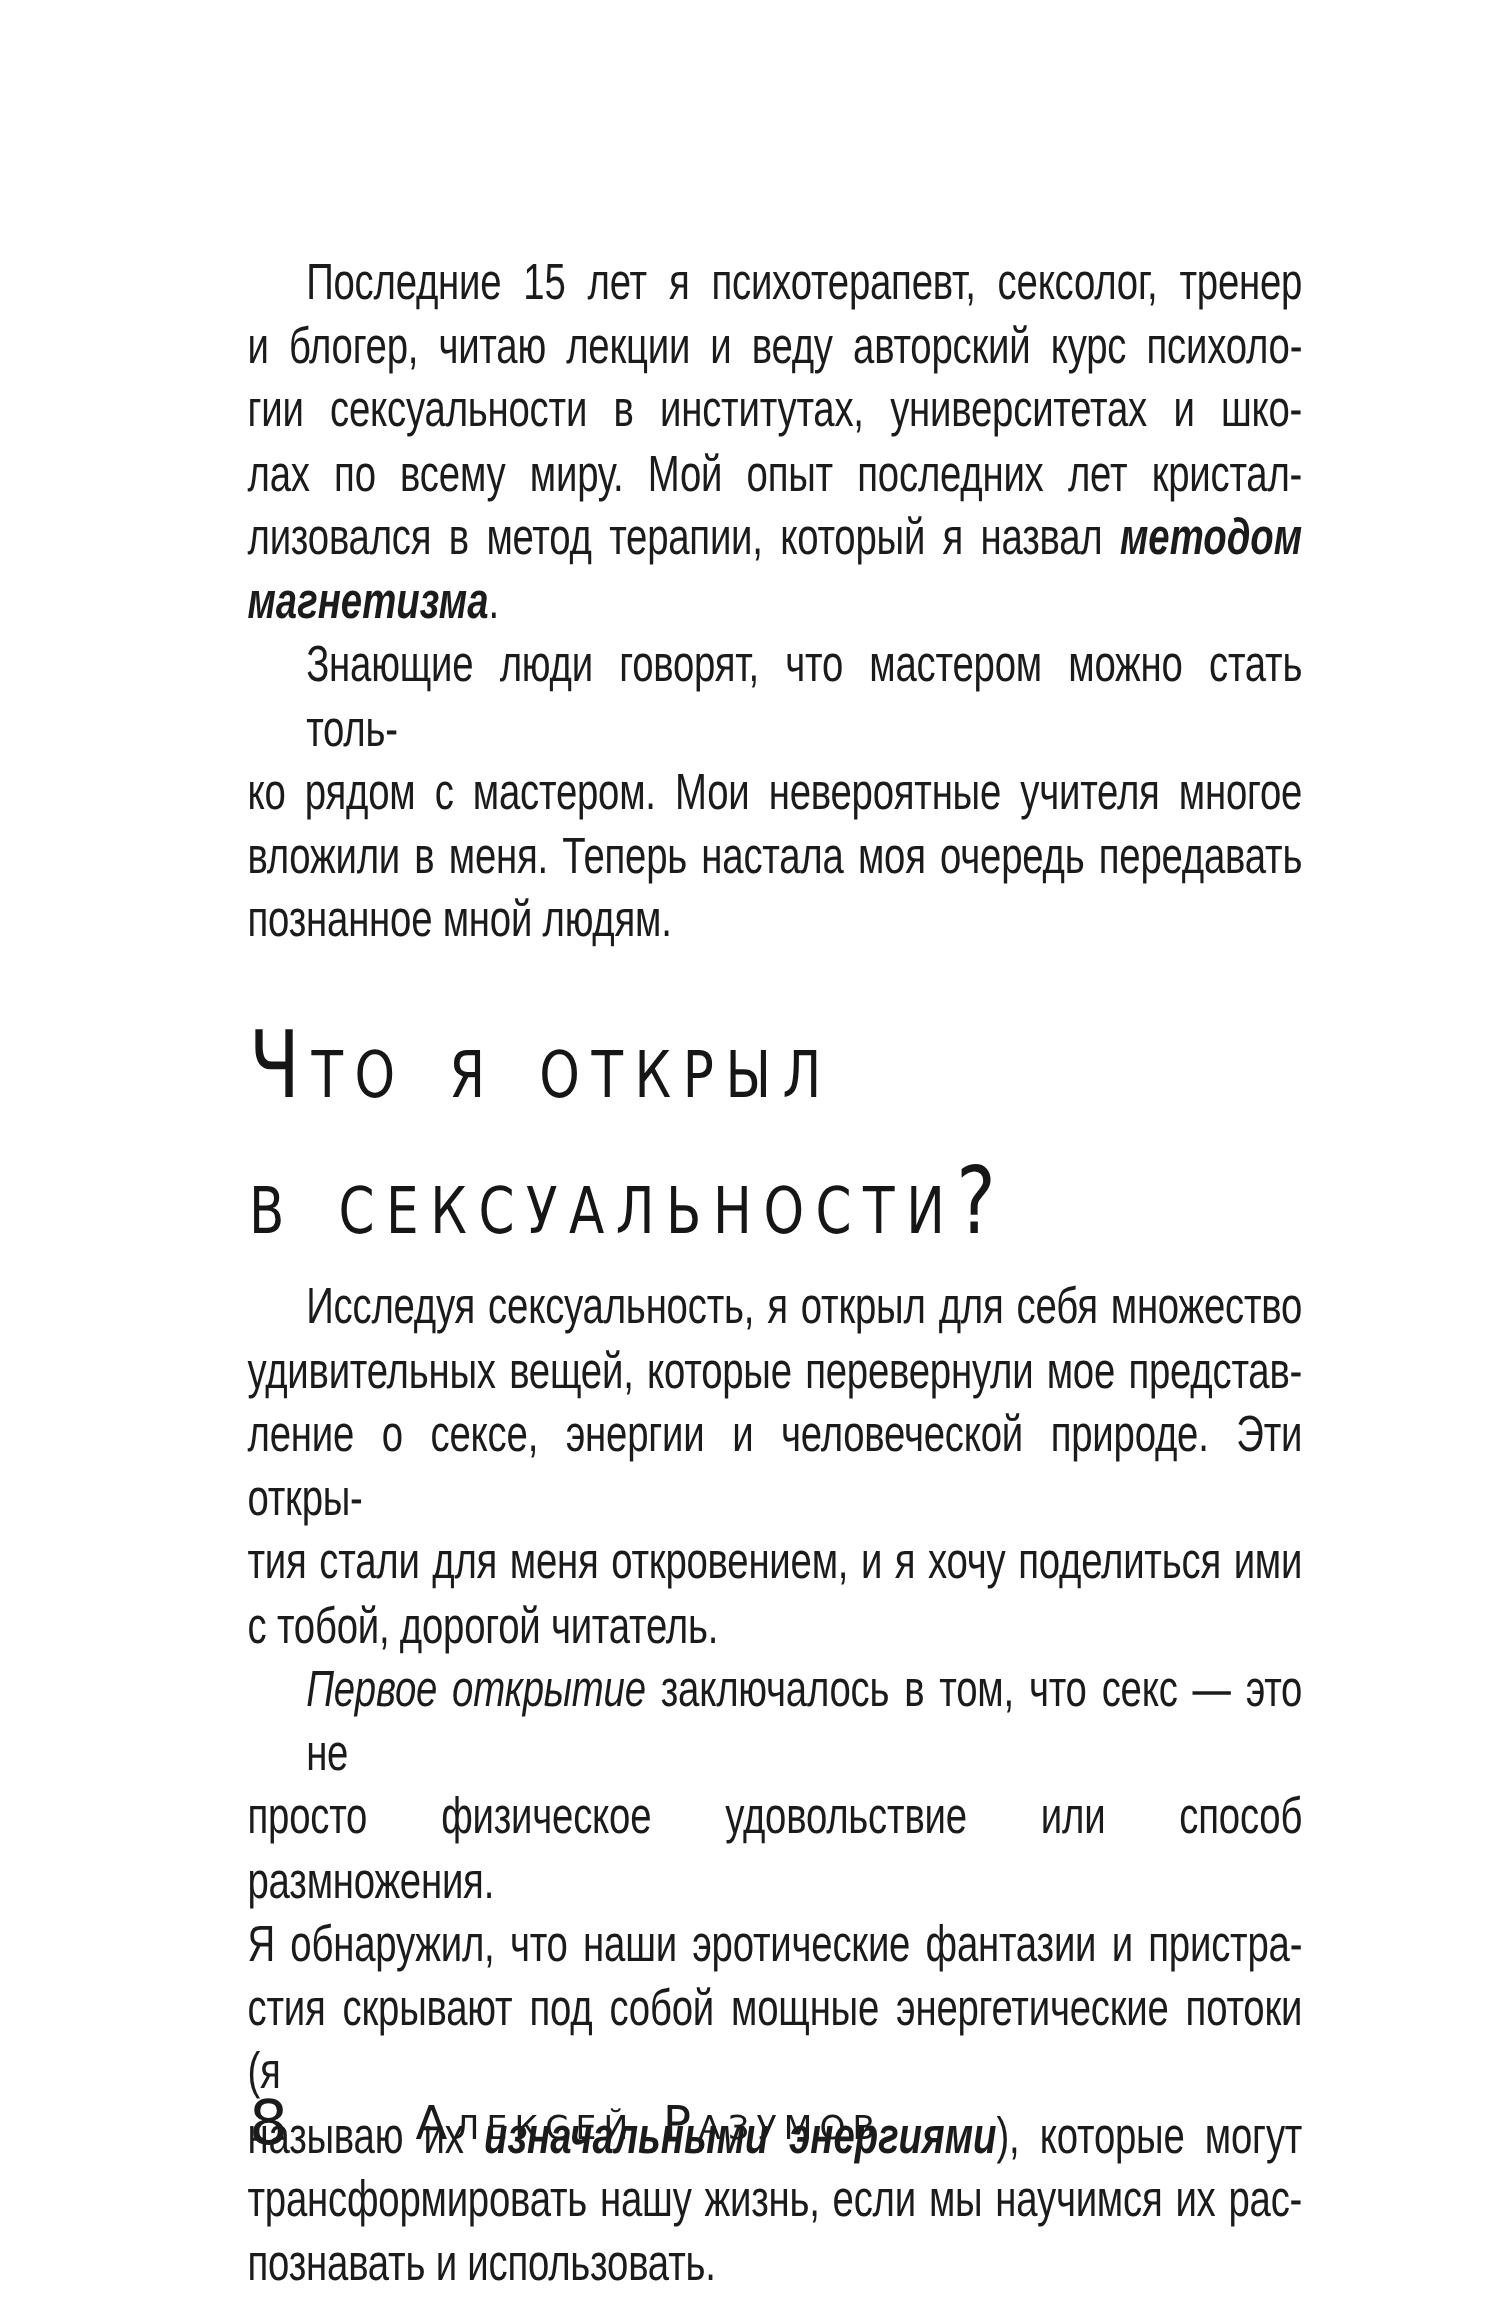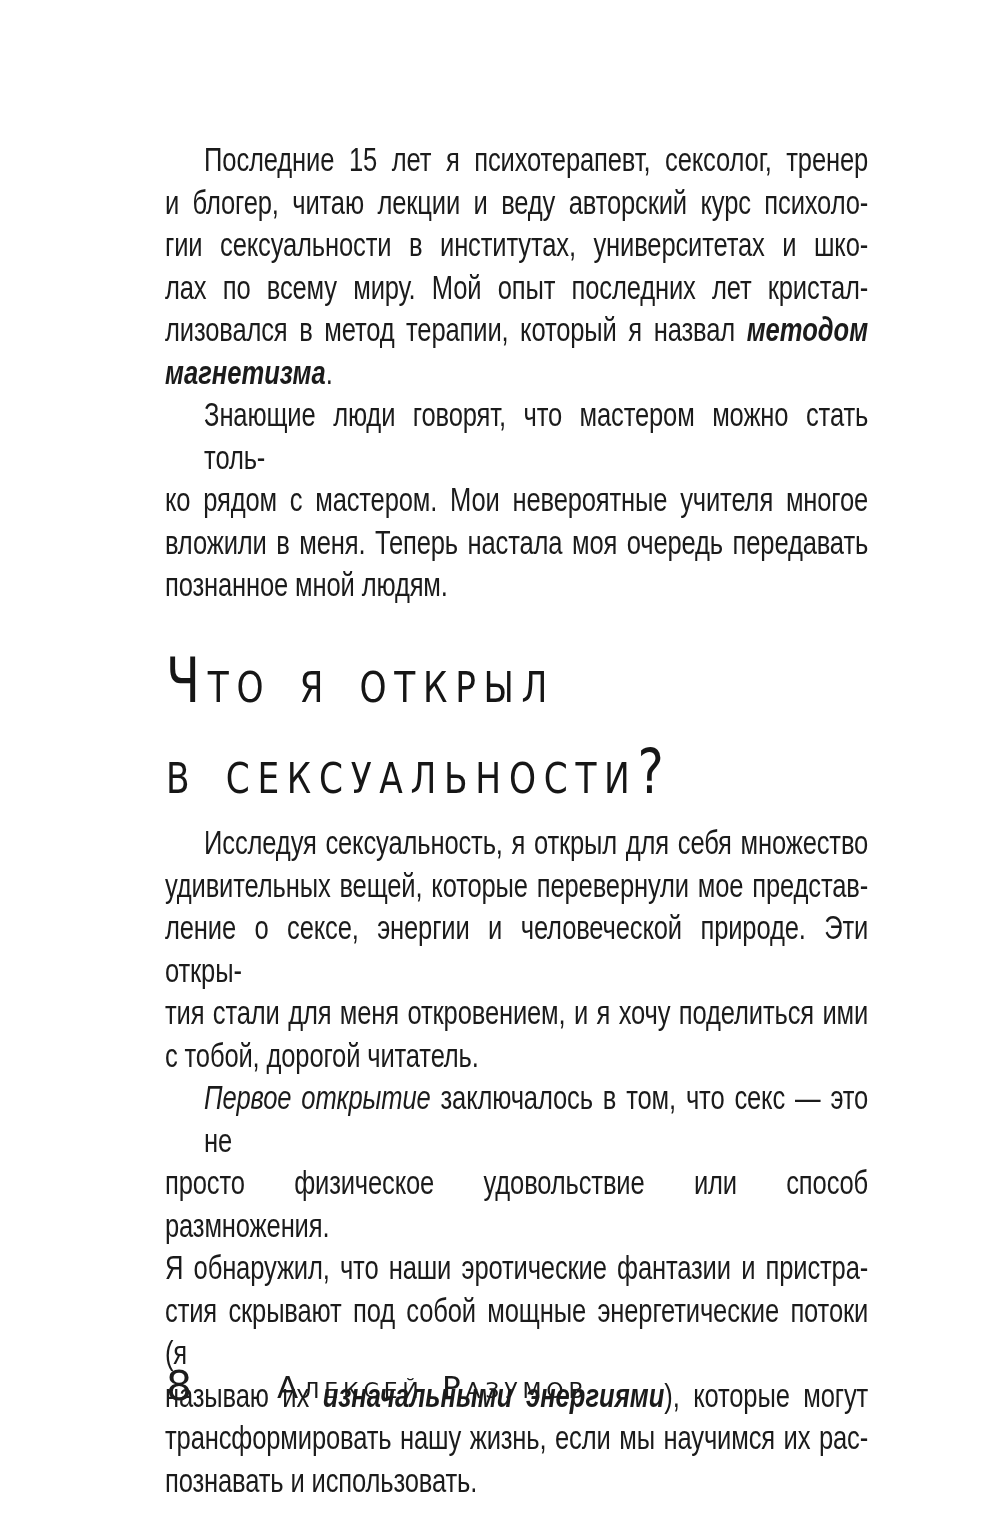--- a/index.html
+++ b/index.html
@@ -8,20 +8,21 @@
     position: relative;
     background: #ffffff;
     color: #1b1b1b;
     font-family: "Liberation Sans", sans-serif;
     overflow: hidden;
   }
   .page {
     position: absolute;
     inset: 0;
     background: #ffffff;
+    margin-top: 29px;
   }
   
   .textcol {
     position: absolute;
     left: 165px;
     width: 935px;
     transform: scaleX(0.752);
     transform-origin: 0 0;
   }
   .block-top    { top: 138px; }

